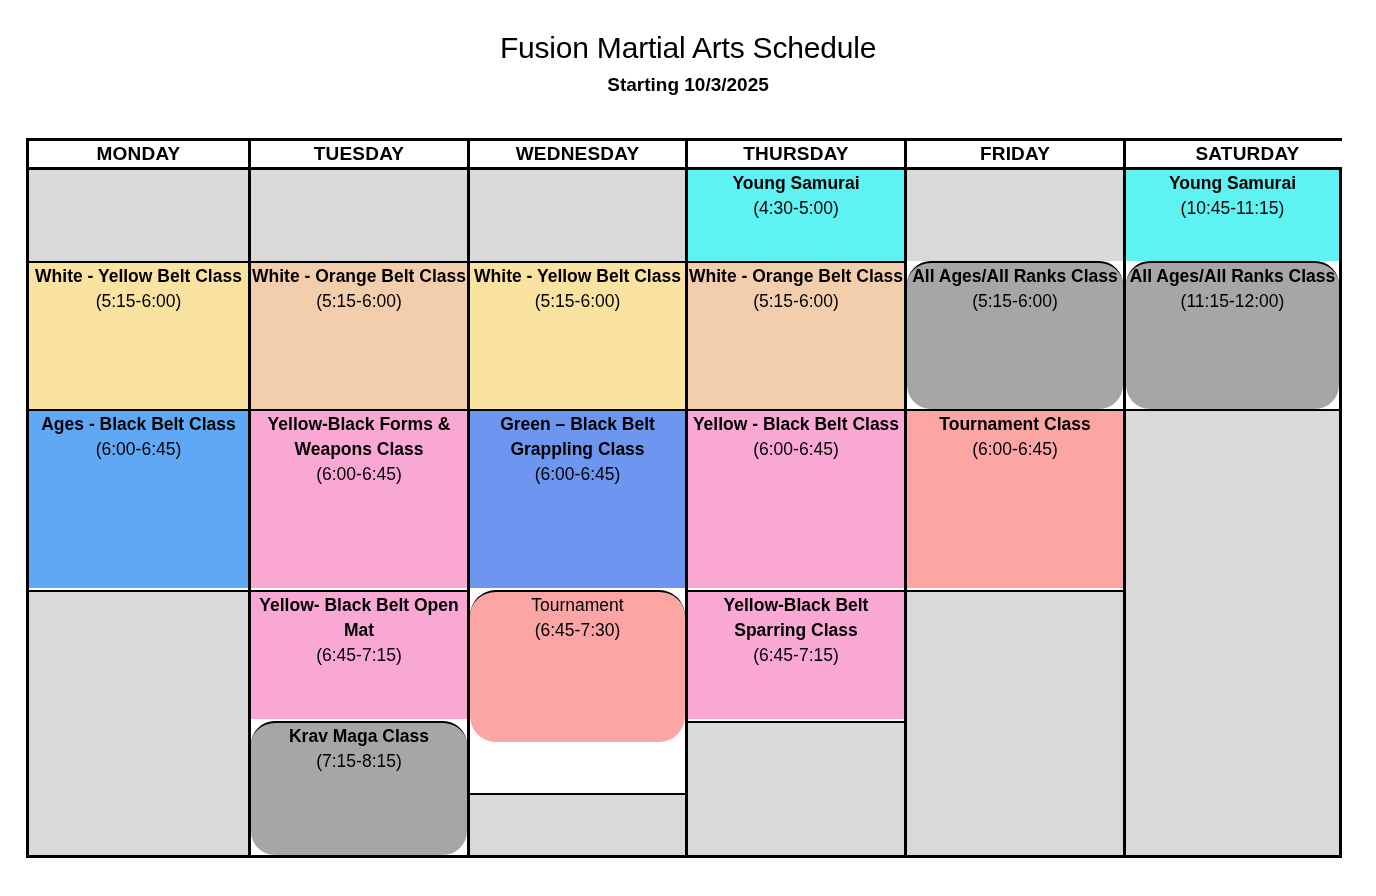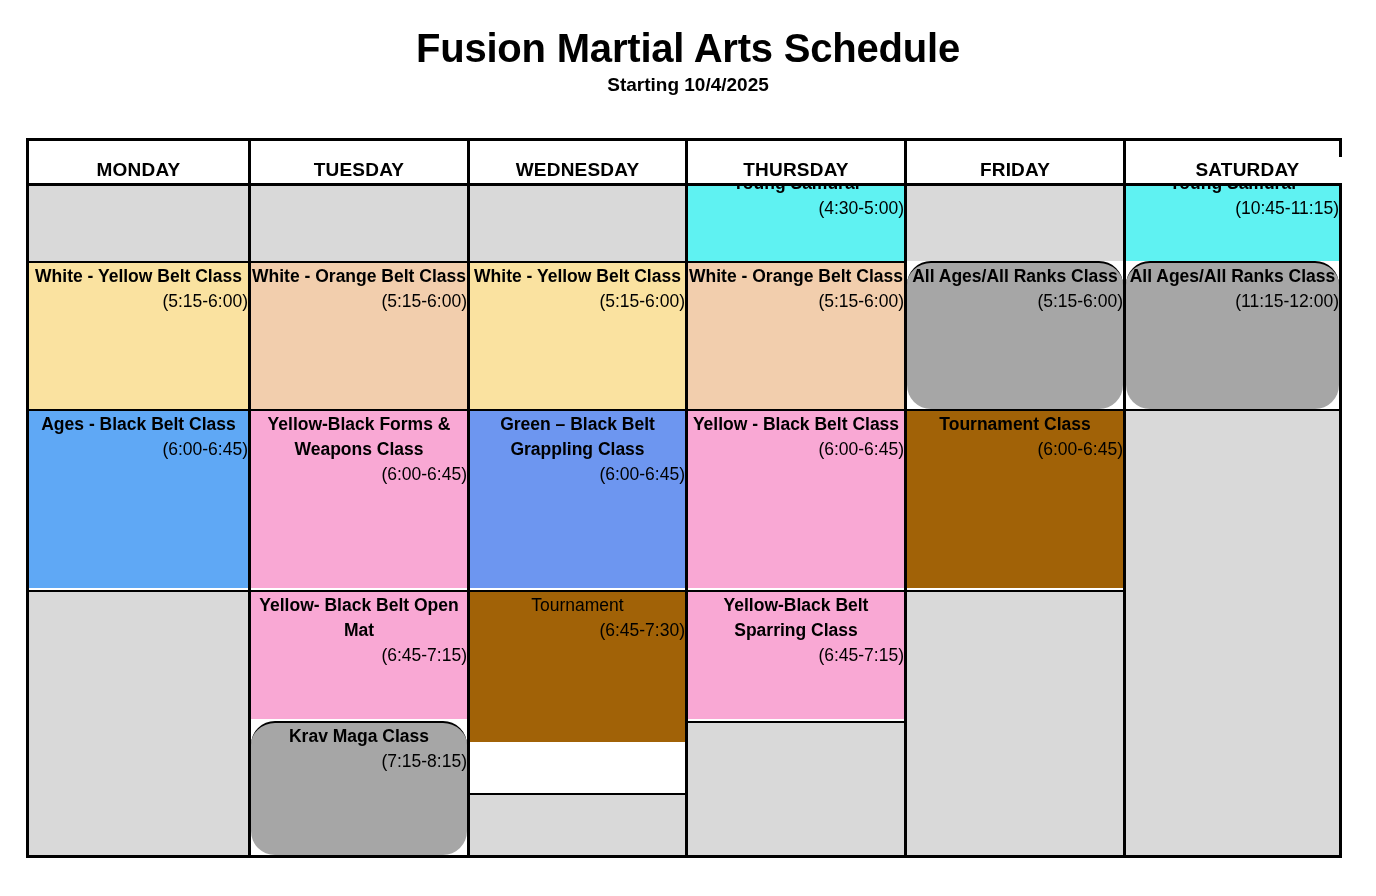--- a/index.html
+++ b/index.html
@@ -24,22 +24,22 @@
 
   
   .title-block {
     position: absolute;
     left: 0;
     top: 30px;
     width: 1376px;
     text-align: center;
   }
   .title {
-    font-size: 40px;
-    font-weight: bold;
+    font-size: 30px;
+    font-weight: normal;
     letter-spacing: -0.2px;
     line-height: 36px;
   }
   .subtitle {
     font-size: 19px;
     font-weight: bold;
     line-height: 26px;
     margin-top: 6px;
   }
 
@@ -61,21 +61,21 @@
     width: 3px;
     height: 100%;
     background: #000000;
     z-index: 6;
   }
 
   
   .header-row {
     position: absolute;
     left: 0;
-    top: 16px;
+    top: 0;
     width: 100%;
     height: 29px;
     border-bottom: 3px solid #000000;
     box-sizing: border-box;
     z-index: 4;
     background: #ffffff;
   }
   .hcell {
     position: absolute;
     top: 0;
@@ -98,45 +98,44 @@
     line-height: 25px;
     overflow: hidden;
   }
   .cell .ttl {
     font-weight: bold;
     display: block;
   }
   .cell .tm {
     display: block;
     font-weight: normal;
-    text-align: right;
   }
   .cell.plain .ttl { font-weight: normal; }
 
   .edge-top { border-top: 2px solid #000000; }
 
   
   .bg-empty  { background: #d9d9d9; }
   .bg-cyan   { background: #5ff2f2; }
   .bg-yellow { background: #fae2a0; }
   .bg-peach  { background: #f2cead; }
   .bg-gray   { background: #a6a6a6; border-radius: 24px; }
   .bg-blue   { background: #5fa8f5; }
   .bg-indigo { background: #6d96f0; }
   .bg-green  { background: #f9a8d4; }
-  .bg-periw  { background: #a16207; }
+  .bg-periw  { background: #fca5a5; }
 </style>
 </head>
 <body>
 
 <div class="page">
 
   <div class="title-block">
     <div class="title">Fusion Martial Arts Schedule</div>
-    <div class="subtitle">Starting 10/4/2025</div>
+    <div class="subtitle">Starting 10/3/2025</div>
   </div>
 
   <div class="grid">
 
     <div class="header-row">
       <div class="hcell" style="left:0px; width:219px;">MONDAY</div>
       <div class="hcell" style="left:222px; width:216px;">TUESDAY</div>
       <div class="hcell" style="left:441px; width:215px;">WEDNESDAY</div>
       <div class="hcell" style="left:659px; width:216px;">THURSDAY</div>
       <div class="hcell" style="left:878px; width:216px;">FRIDAY</div>
@@ -227,21 +226,21 @@
 
     <div class="cell bg-empty edge-top" style="left:0px; top:449px; width:219px; height:265px;">
       <span class="ttl"></span>
       <span class="tm"></span>
     </div>
     <div class="cell bg-green edge-top" style="left:222px; top:449px; width:216px; height:129px;">
       <span class="ttl">Yellow- Black Belt Open Mat</span>
       <span class="tm">(6:45-7:15)</span>
     </div>
 
-    <div class="cell bg-periw plain edge-top" style="left:441px; top:449px; width:215px; height:152px;">
+    <div class="cell bg-periw plain edge-top" style="left:441px; top:449px; width:215px; height:152px;border-radius:26px;">
       <span class="ttl">Tournament</span>
       <span class="tm">(6:45-7:30)</span>
     </div>
     <div class="cell bg-green edge-top" style="left:659px; top:449px; width:216px; height:129px;">
       <span class="ttl">Yellow-Black Belt Sparring Class</span>
       <span class="tm">(6:45-7:15)</span>
     </div>
 
     <div class="cell bg-empty edge-top" style="left:878px; top:449px; width:216px; height:265px;">
       <span class="ttl"></span>

